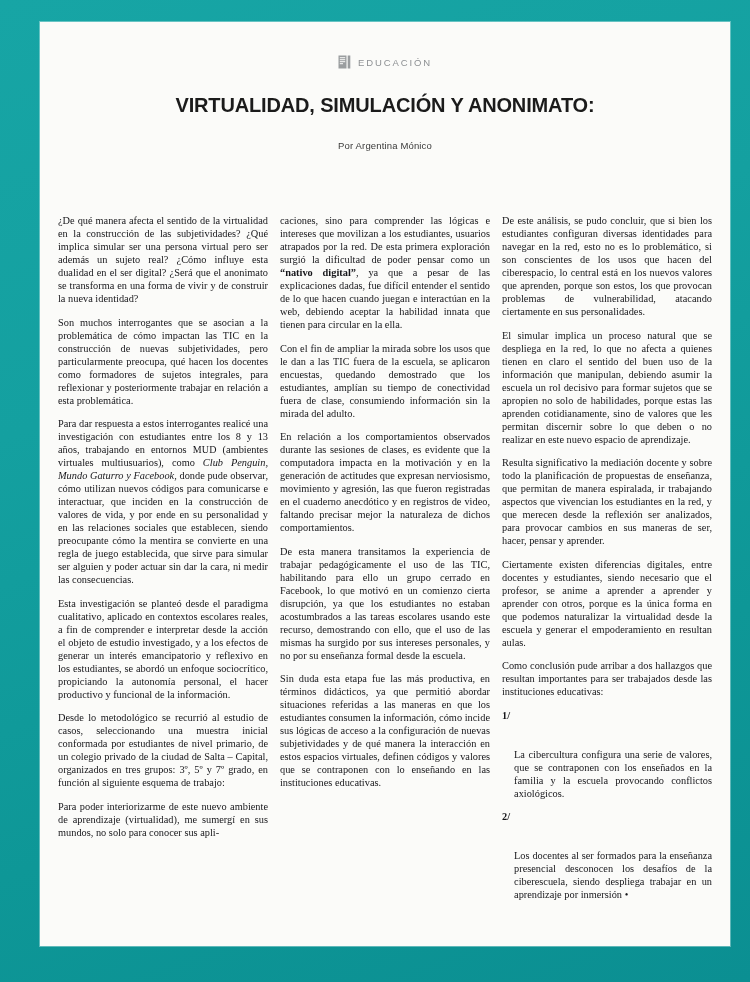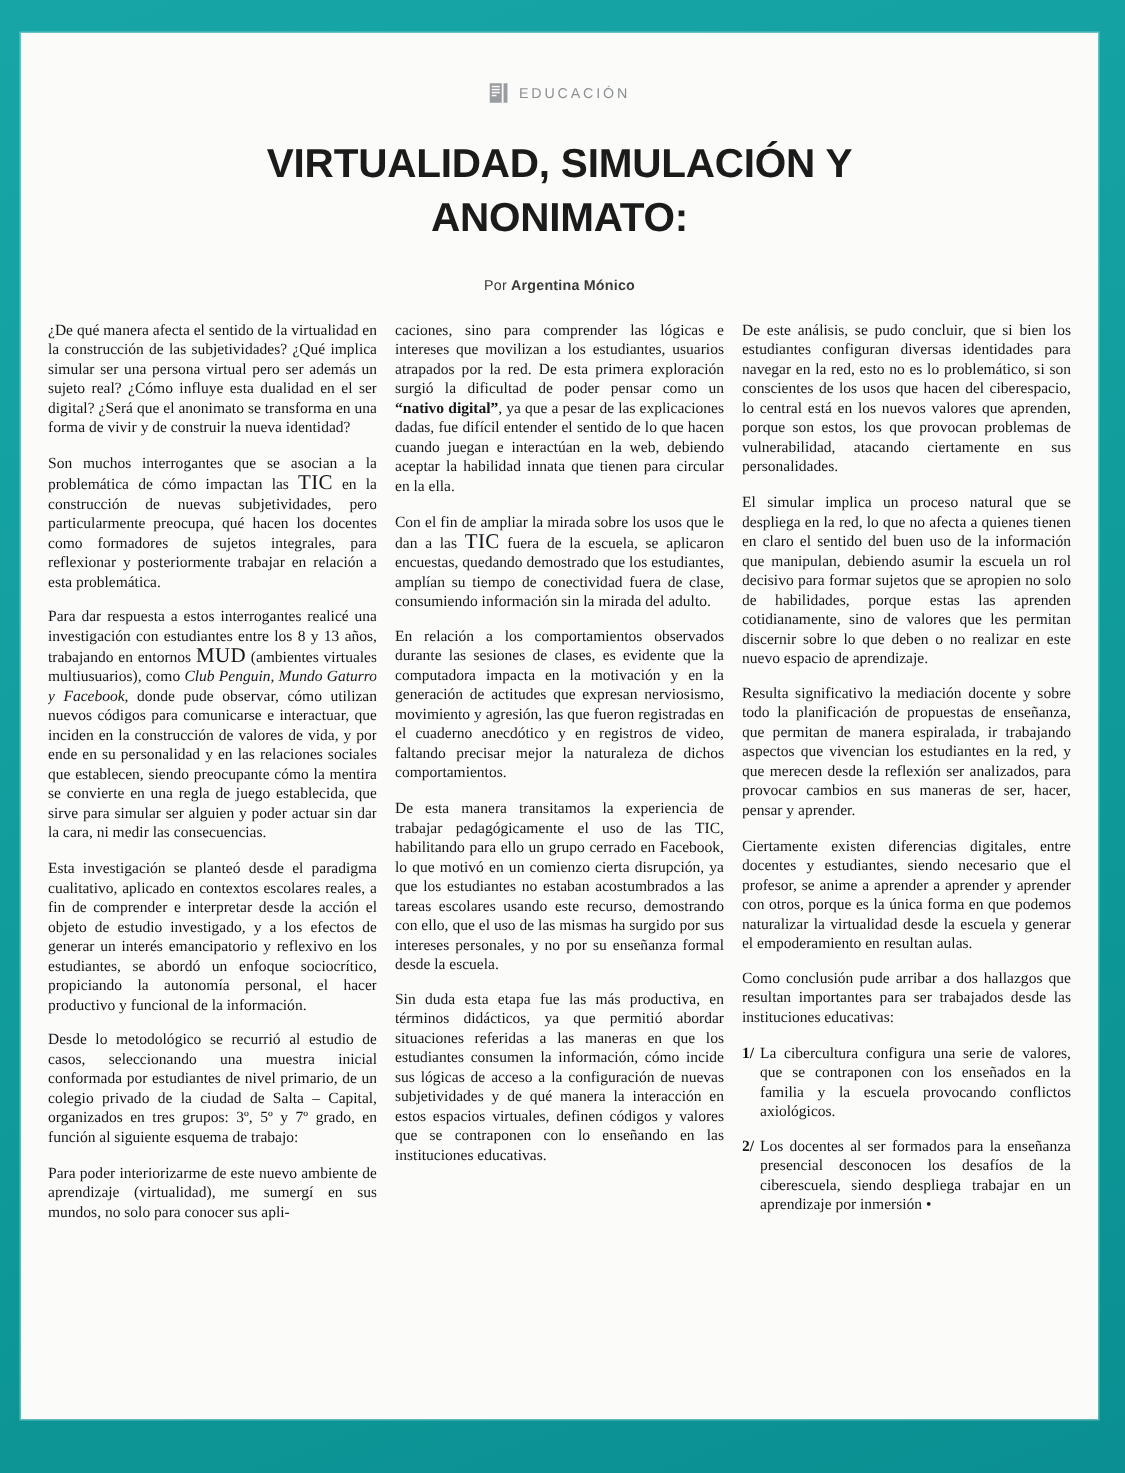--- a/index.html
+++ b/index.html
@@ -12,28 +12,27 @@
     height: 982px;
     overflow: hidden;
     background: linear-gradient(160deg, #17a5a5 0%, #14a0a0 35%, #0e9797 70%, #0b8f92 100%);
     font-family: "Liberation Serif", "DejaVu Serif", serif;
     -webkit-font-smoothing: antialiased;
   }
 
   
   .page {
     position: absolute;
-    left: 14px;
+    left: 40px;
     top: 22px;
     width: 690px;
     height: 924px;
     background: #fbfbf9;
     box-shadow: 0 0 0 1px rgba(255,255,255,.35);
     overflow: hidden;
-    padding-left: 28px;
   }
   .page-inner {
     position: absolute;
     left: 10px;
     top: 6px;
     right: 10px;
     bottom: 0;
   }
 
   
@@ -60,37 +59,37 @@
     font-weight: 500;
   }
 
   
   .headline {
     margin: 22px auto 0;
     width: 462px;
     text-align: center;
     font-family: "Liberation Sans", "DejaVu Sans", sans-serif;
     font-weight: bold;
-    font-size: 27px;
+    font-size: 20px;
     line-height: 1.32;
     letter-spacing: -0.15px;
     color: #1b1b1b;
   }
   .headline .l2 { display: block; }
 
   
   .byline {
     margin-top: 22px;
     text-align: center;
     font-family: "Liberation Sans", "DejaVu Sans", sans-serif;
     font-size: 9.5px;
     color: #3a3a3a;
     letter-spacing: .15px;
   }
-  .byline .author { font-weight: bold; }
+  .byline .author { font-weight: normal; }
 
   
   .columns {
     position: absolute;
     left: 8px;
     right: 8px;
     top: 186px;
     bottom: 14px;
     display: flex;
     gap: 12px;
@@ -105,21 +104,21 @@
     line-height: 13.0px;
     text-align: justify;
     text-justify: inter-word;
     color: #16161a;
     hyphens: manual;
   }
   .col p:last-child { margin-bottom: 0; }
   .col i { font-style: italic; }
   .col b { font-weight: bold; }
   .sc {
-    font-size: 14px;
+    font-size: 10px;
     letter-spacing: .2px;
   }
 
   
   .numitem {
     display: flex;
     gap: 4px;
     margin: 0 0 10.5px 0;
   }
   .numitem .num {
@@ -128,20 +127,21 @@
     line-height: 13.0px;
     flex: 0 0 auto;
     color: #16161a;
   }
   .numitem .txt {
     font-size: 10.35px;
     line-height: 13.0px;
     text-align: justify;
     color: #16161a;
     flex: 1 1 auto;
+    margin-top: 39px;
   }
 </style>
 </head>
 <body>
 
 <div class="page">
   <div class="page-inner">
 
     <div class="kicker">
       <span class="kicker-icon">

